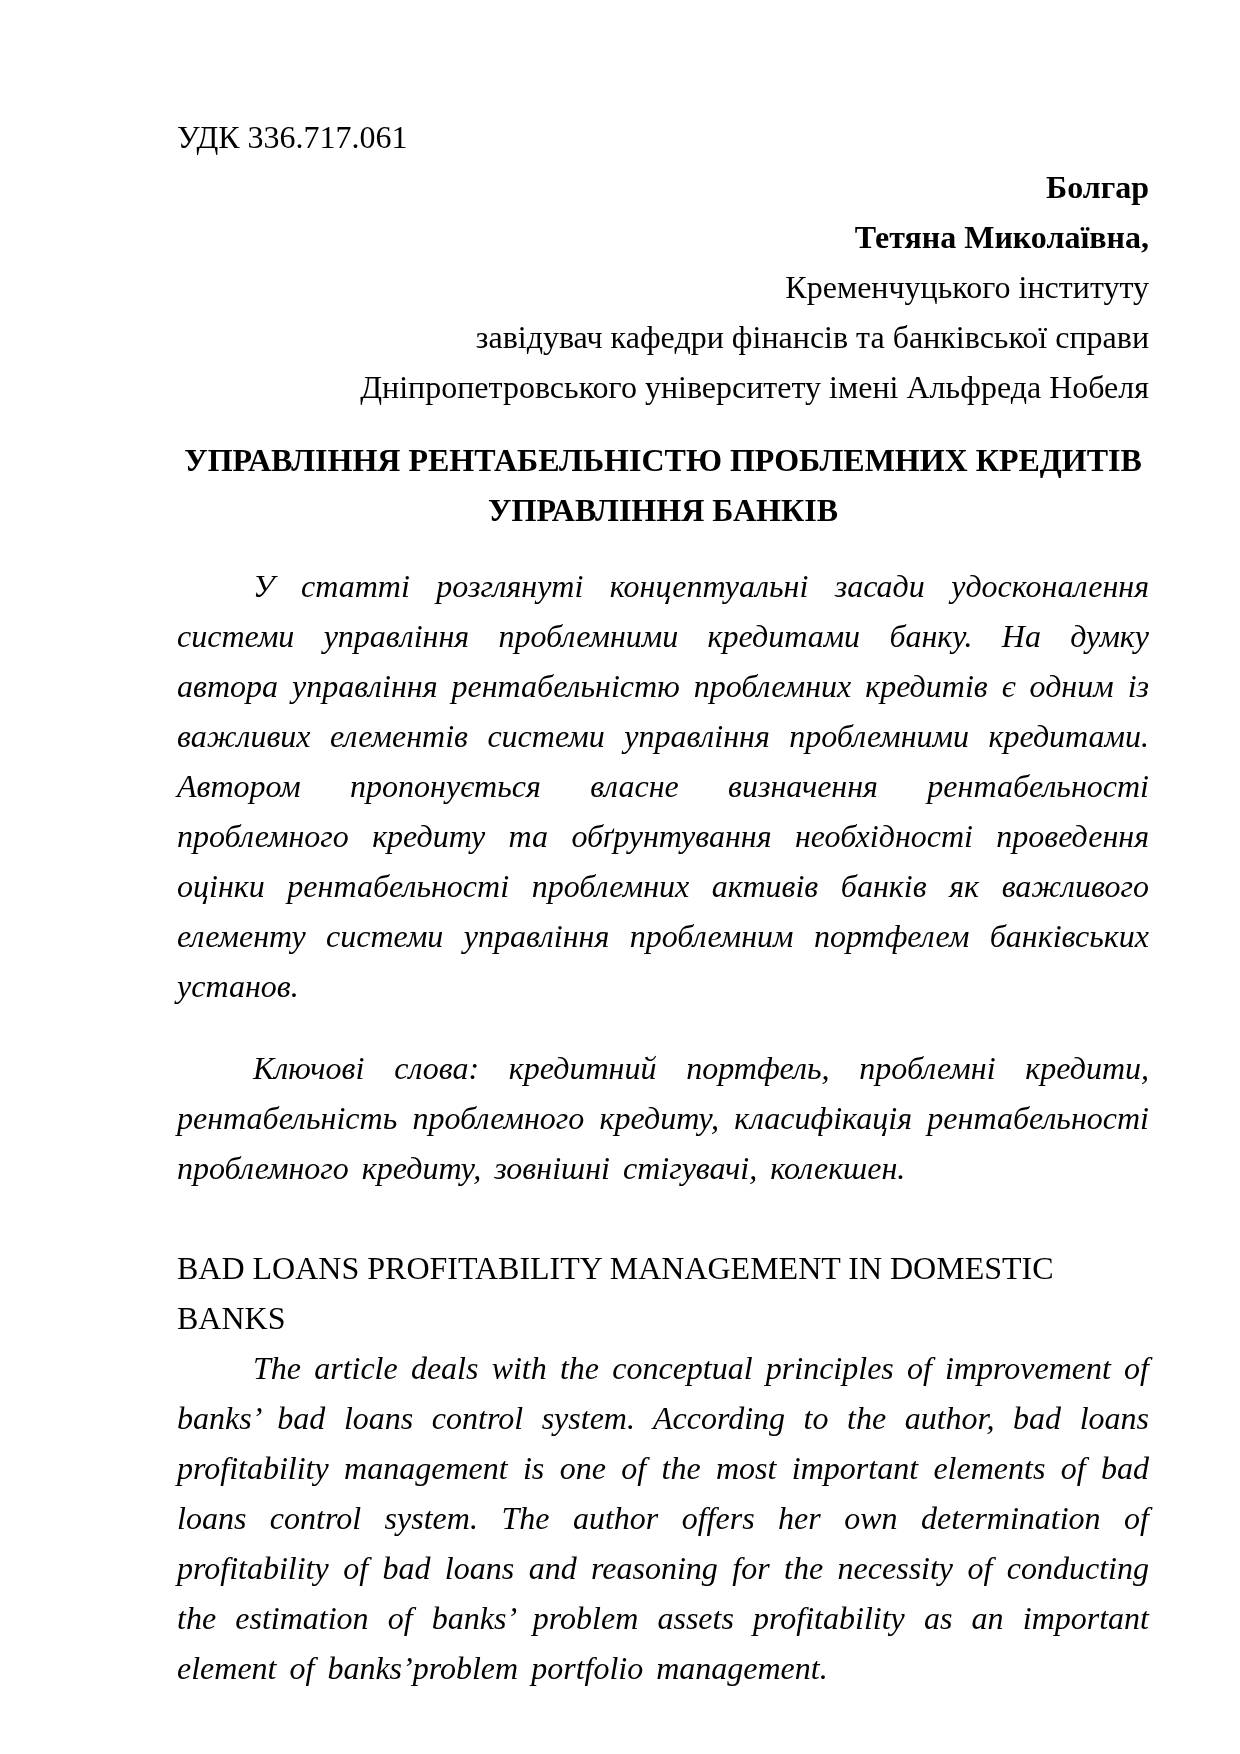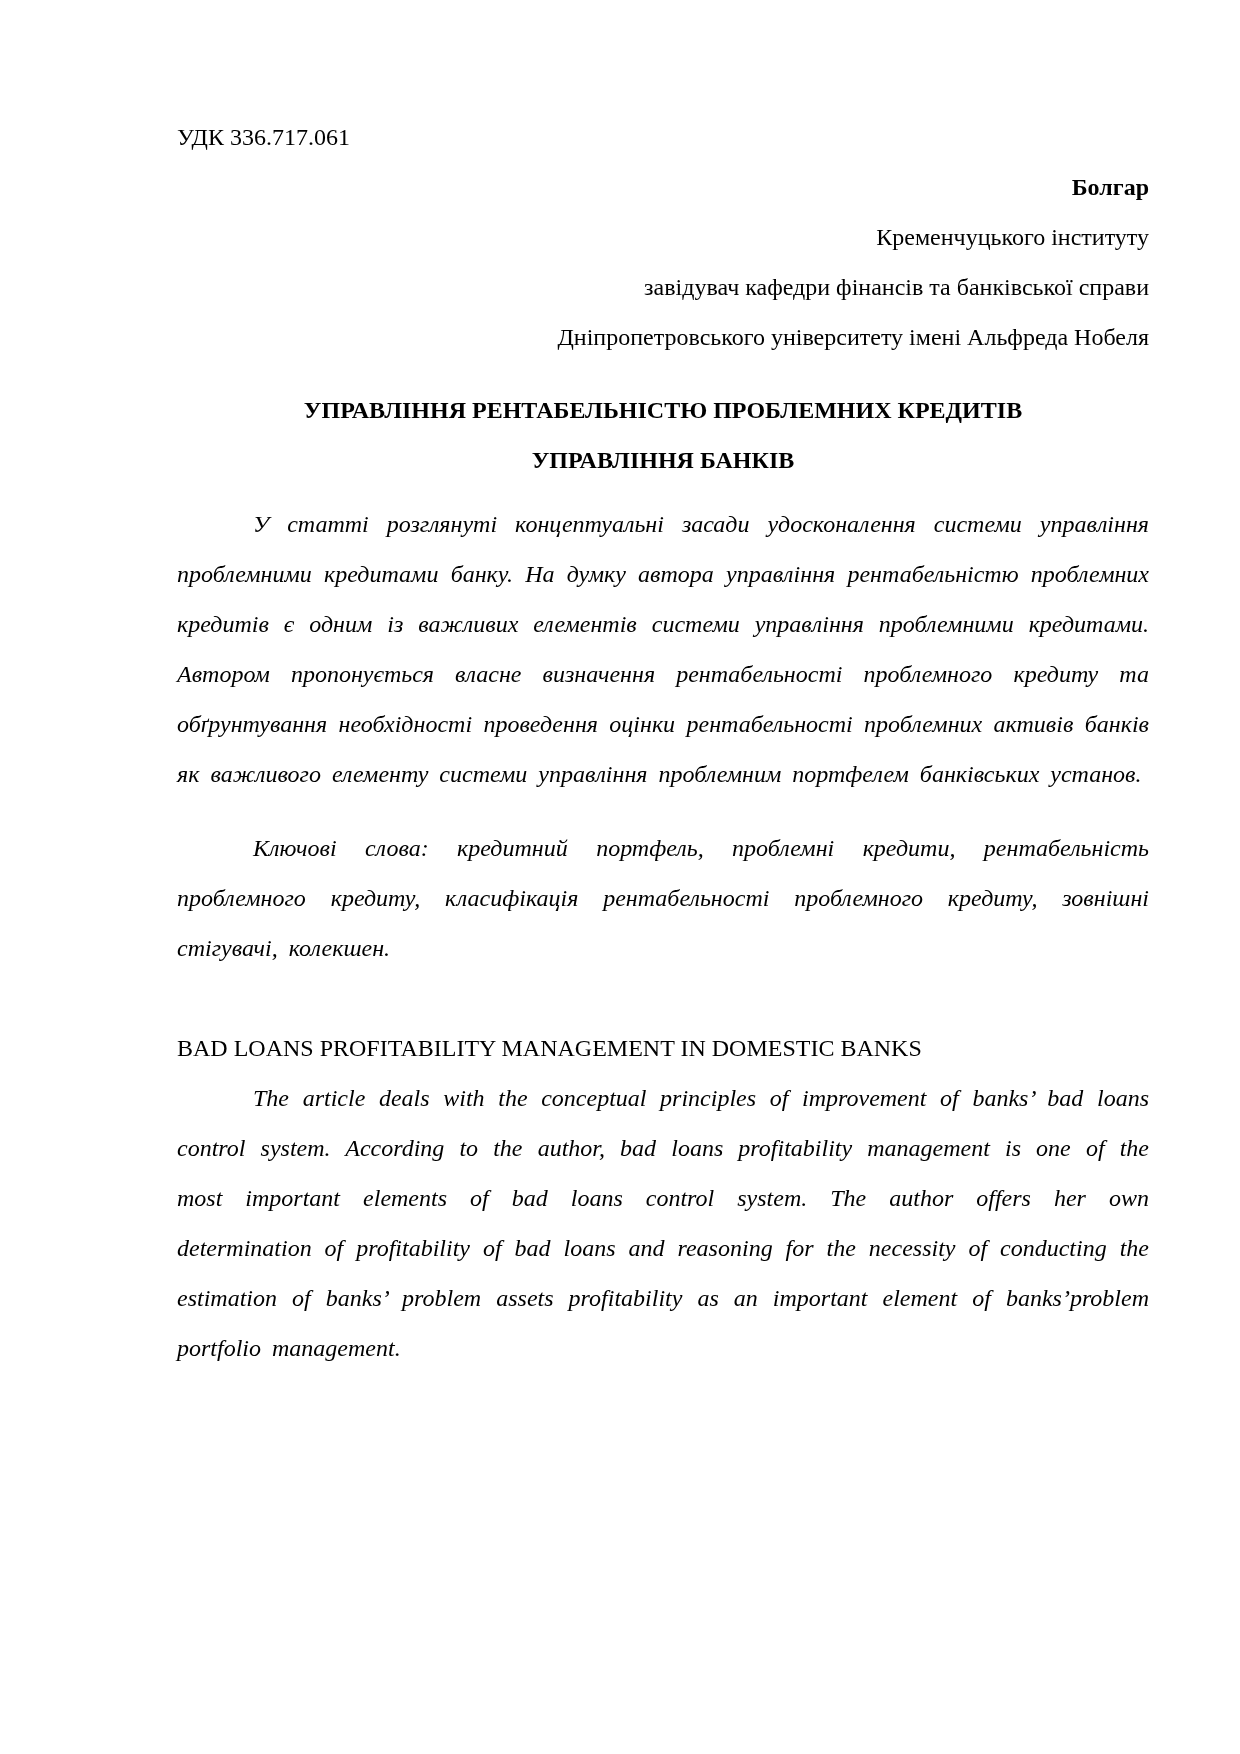--- a/index.html
+++ b/index.html
@@ -8,21 +8,21 @@
     background: #ffffff;
   }
   .page {
     position: relative;
     width: 1240px;
     height: 1754px;
     background: #ffffff;
     box-sizing: border-box;
     padding: 112px 91px 4px 177px; 
     font-family: "Liberation Serif", "DejaVu Serif", serif;
-    font-size: 24px;
+    font-size: 32px;
     line-height: 50px;
     color: #000000;
     overflow: hidden;
   }
   .udc {
     text-align: left;
   }
   .author-block {
     text-align: right;
   }
@@ -31,21 +31,21 @@
     margin-top: 23px;
     text-align: center;
     font-weight: bold;
   }
   .title-en {
     margin-top: 50px;
     text-align: left;
     font-weight: normal;
   }
   .abstract {
-    margin-top: 14px;
+    margin-top: 26px;
     text-align: justify;
     font-style: italic;
     text-indent: 76px;
     word-spacing: 5px;
   }
   .abstract-en {
     margin-top: 0;
   }
   .keywords {
     text-align: justify;
@@ -56,20 +56,21 @@
 </style>
 </head>
 <body>
 
 <div class="page">
 
   <div class="udc">УДК 336.717.061</div>
 
   <div class="author-block">
     <div class="bold">Болгар</div>
+    <div class="bold">Тетяна Миколаївна,</div>
     <div>Кременчуцького інституту</div>
     <div>завідувач кафедри фінансів та банківської справи</div>
     <div>Дніпропетровського університету імені Альфреда Нобеля</div>
   </div>
 
   <div class="title-uk">
     <div>УПРАВЛІННЯ РЕНТАБЕЛЬНІСТЮ ПРОБЛЕМНИХ КРЕДИТІВ</div>
     <div>УПРАВЛІННЯ БАНКІВ</div>
   </div>
 

